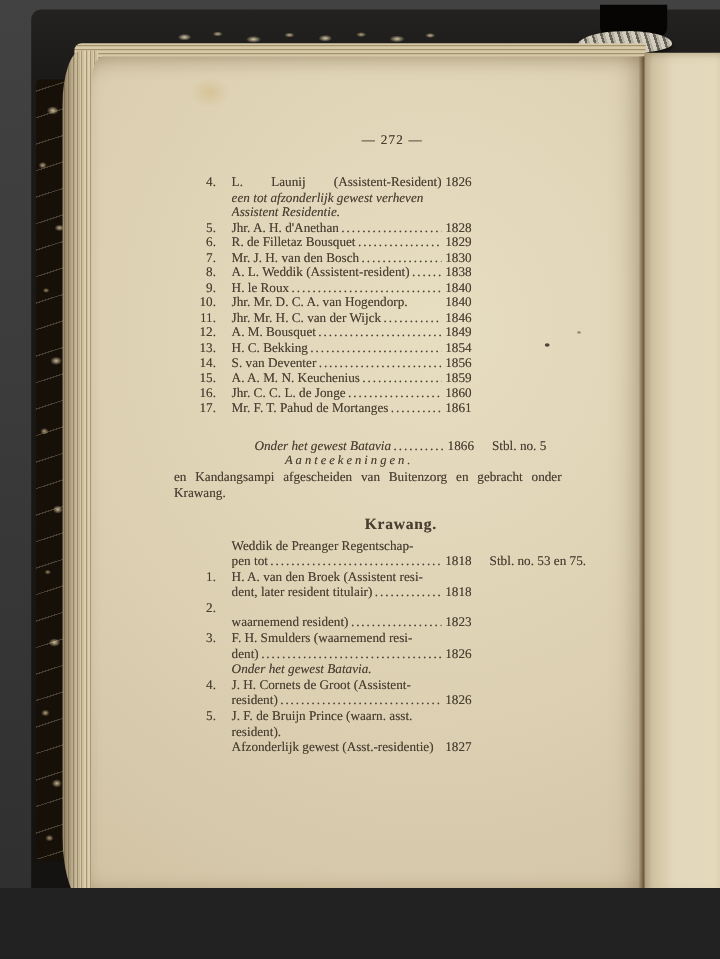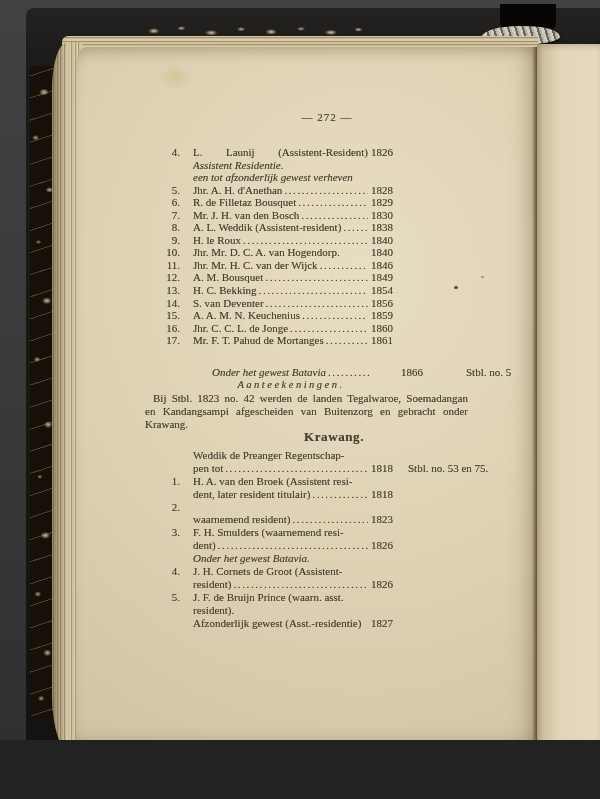--- a/index.html
+++ b/index.html
@@ -86,21 +86,21 @@
   .ln{display:flex;align-items:baseline;height:12.55px;}
   .list2 .ln{height:12.9px;}
   .num{width:16px;text-align:right;flex:none;}
   .body{margin-left:13px;width:175px;flex:none;display:flex;white-space:nowrap;overflow:hidden;}
   .body .t{flex:none;}
   .lead{flex:1 1 auto;overflow:hidden;letter-spacing:1.6px;margin-left:2px;}
   .body.spread{display:block;text-align:justify;text-align-last:justify;}
   .year{flex:none;margin-left:3px;width:30px;}
   .note{flex:none;margin-left:7px;white-space:nowrap;}
   .it{font-style:italic;}
-  .sumrow{position:absolute;left:212px;top:366px;display:flex;align-items:baseline;width:260px;gap:28px;}
+  .sumrow{position:absolute;left:212px;top:366px;display:flex;align-items:baseline;width:260px;}
   .sumrow .body{margin-left:0;width:158px;}
   .aanteek{position:absolute;left:291px;top:379px;transform:translateX(-50%);font-style:italic;
            font-size:10.5px;letter-spacing:2.5px;white-space:nowrap;}
   .para{position:absolute;left:145px;top:392px;width:323px;line-height:13px;}
   .pline{text-align:justify;text-align-last:justify;}
   .pline.first{padding-left:8px;}
   .krawang{position:absolute;left:334px;top:429px;transform:translateX(-50%);font-weight:bold;
            font-size:13px;letter-spacing:.6px;white-space:nowrap;}
 </style>
 </head>
@@ -130,25 +130,25 @@
     <div class="pagenum">— 272 —</div>
 
     <div class="list list1">
       <div class="ln">
         <span class="num">4.</span>
         <span class="body spread">L. Launij (Assistent-Resident)</span>
         <span class="year">1826</span>
       </div>
       <div class="ln">
         <span class="num"></span>
+        <span class="body it">een tot afzonderlijk gewest verheven</span>
+      </div>
+      <div class="ln">
+        <span class="num"></span>
         <span class="body it">Assistent Residentie.</span>
-      </div>
-      <div class="ln">
-        <span class="num"></span>
-        <span class="body it">een tot afzonderlijk gewest verheven</span>
       </div>
       <div class="ln">
         <span class="num">5.</span>
         <span class="body">
             <span class="t">Jhr. A. H. d'Anethan</span>
             <span class="lead">............................................................</span>
           </span>
         <span class="year">1828</span>
       </div>
       <div class="ln">
@@ -253,21 +253,20 @@
           <span class="t it">Onder het gewest Batavia</span>
           <span class="lead">............................................................</span>
         </span>
       <span class="year">1866</span>
       <span class="note">Stbl. no. 5</span>
     </div>
 
     <div class="aanteek">Aanteekeningen.</div>
 
     <div class="para">
-      <div class="pline first">Bij Stbl. 1823 no. 42 werden de landen Tegalwaroe, Soemadangan</div>
       <div class="pline">en Kandangsampi afgescheiden van Buitenzorg en gebracht onder</div>
       <div>Krawang.</div>
     </div>
 
     <div class="krawang">Krawang.</div>
 
     <div class="list list2">
       <div class="ln">
         <span class="num"></span>
         <span class="body">

